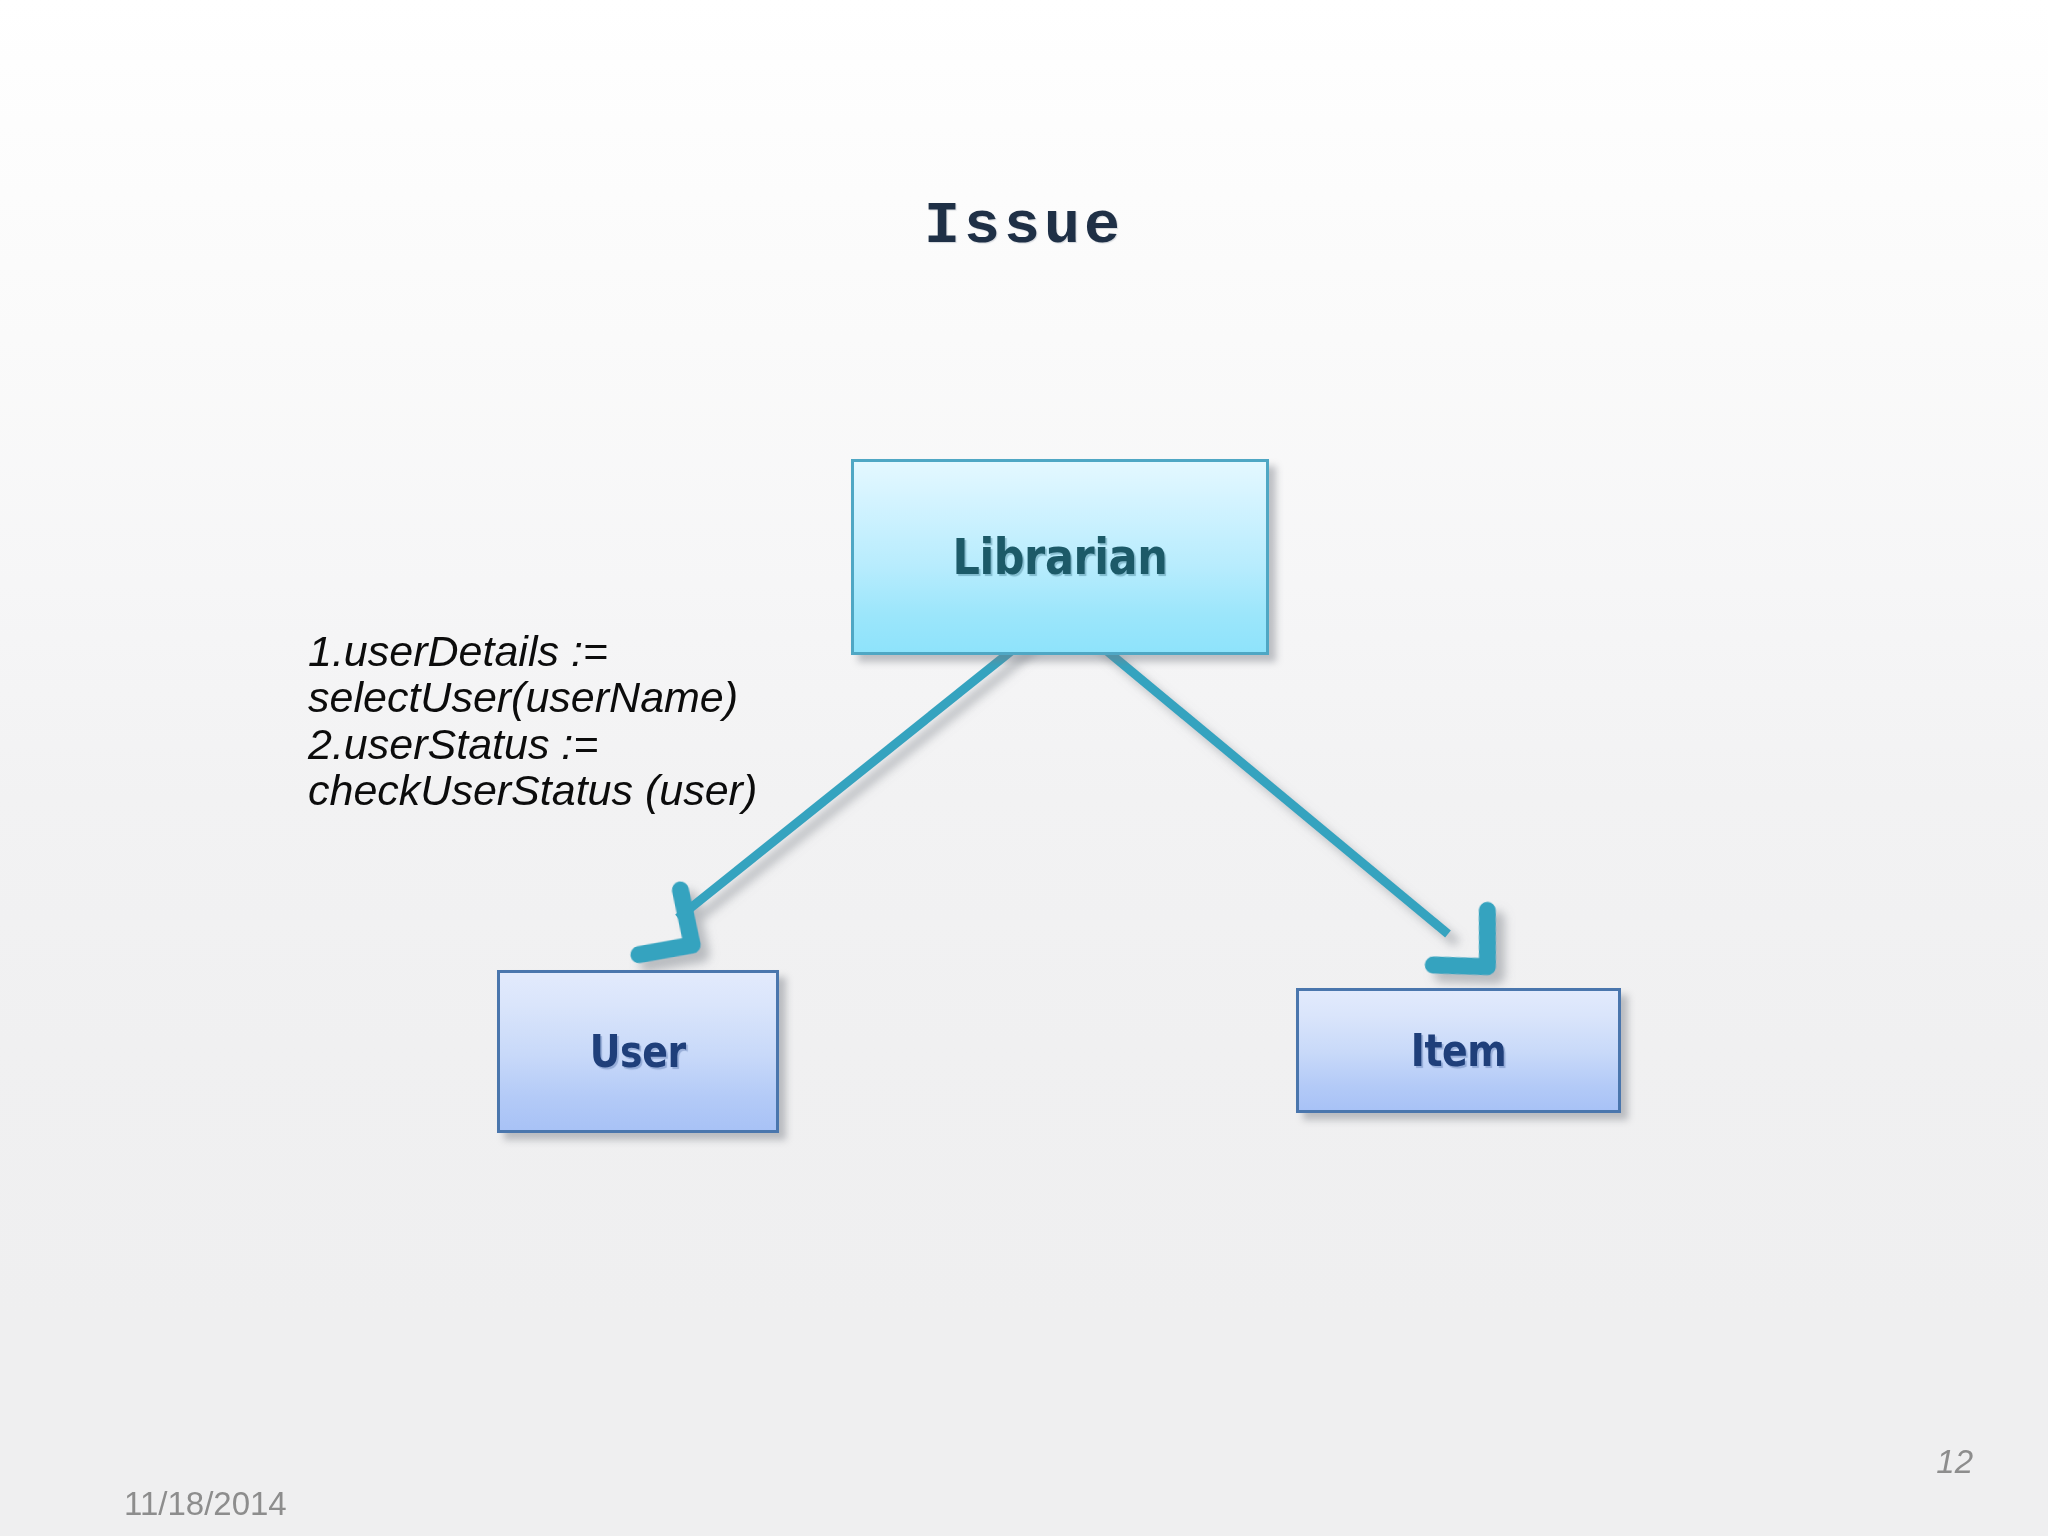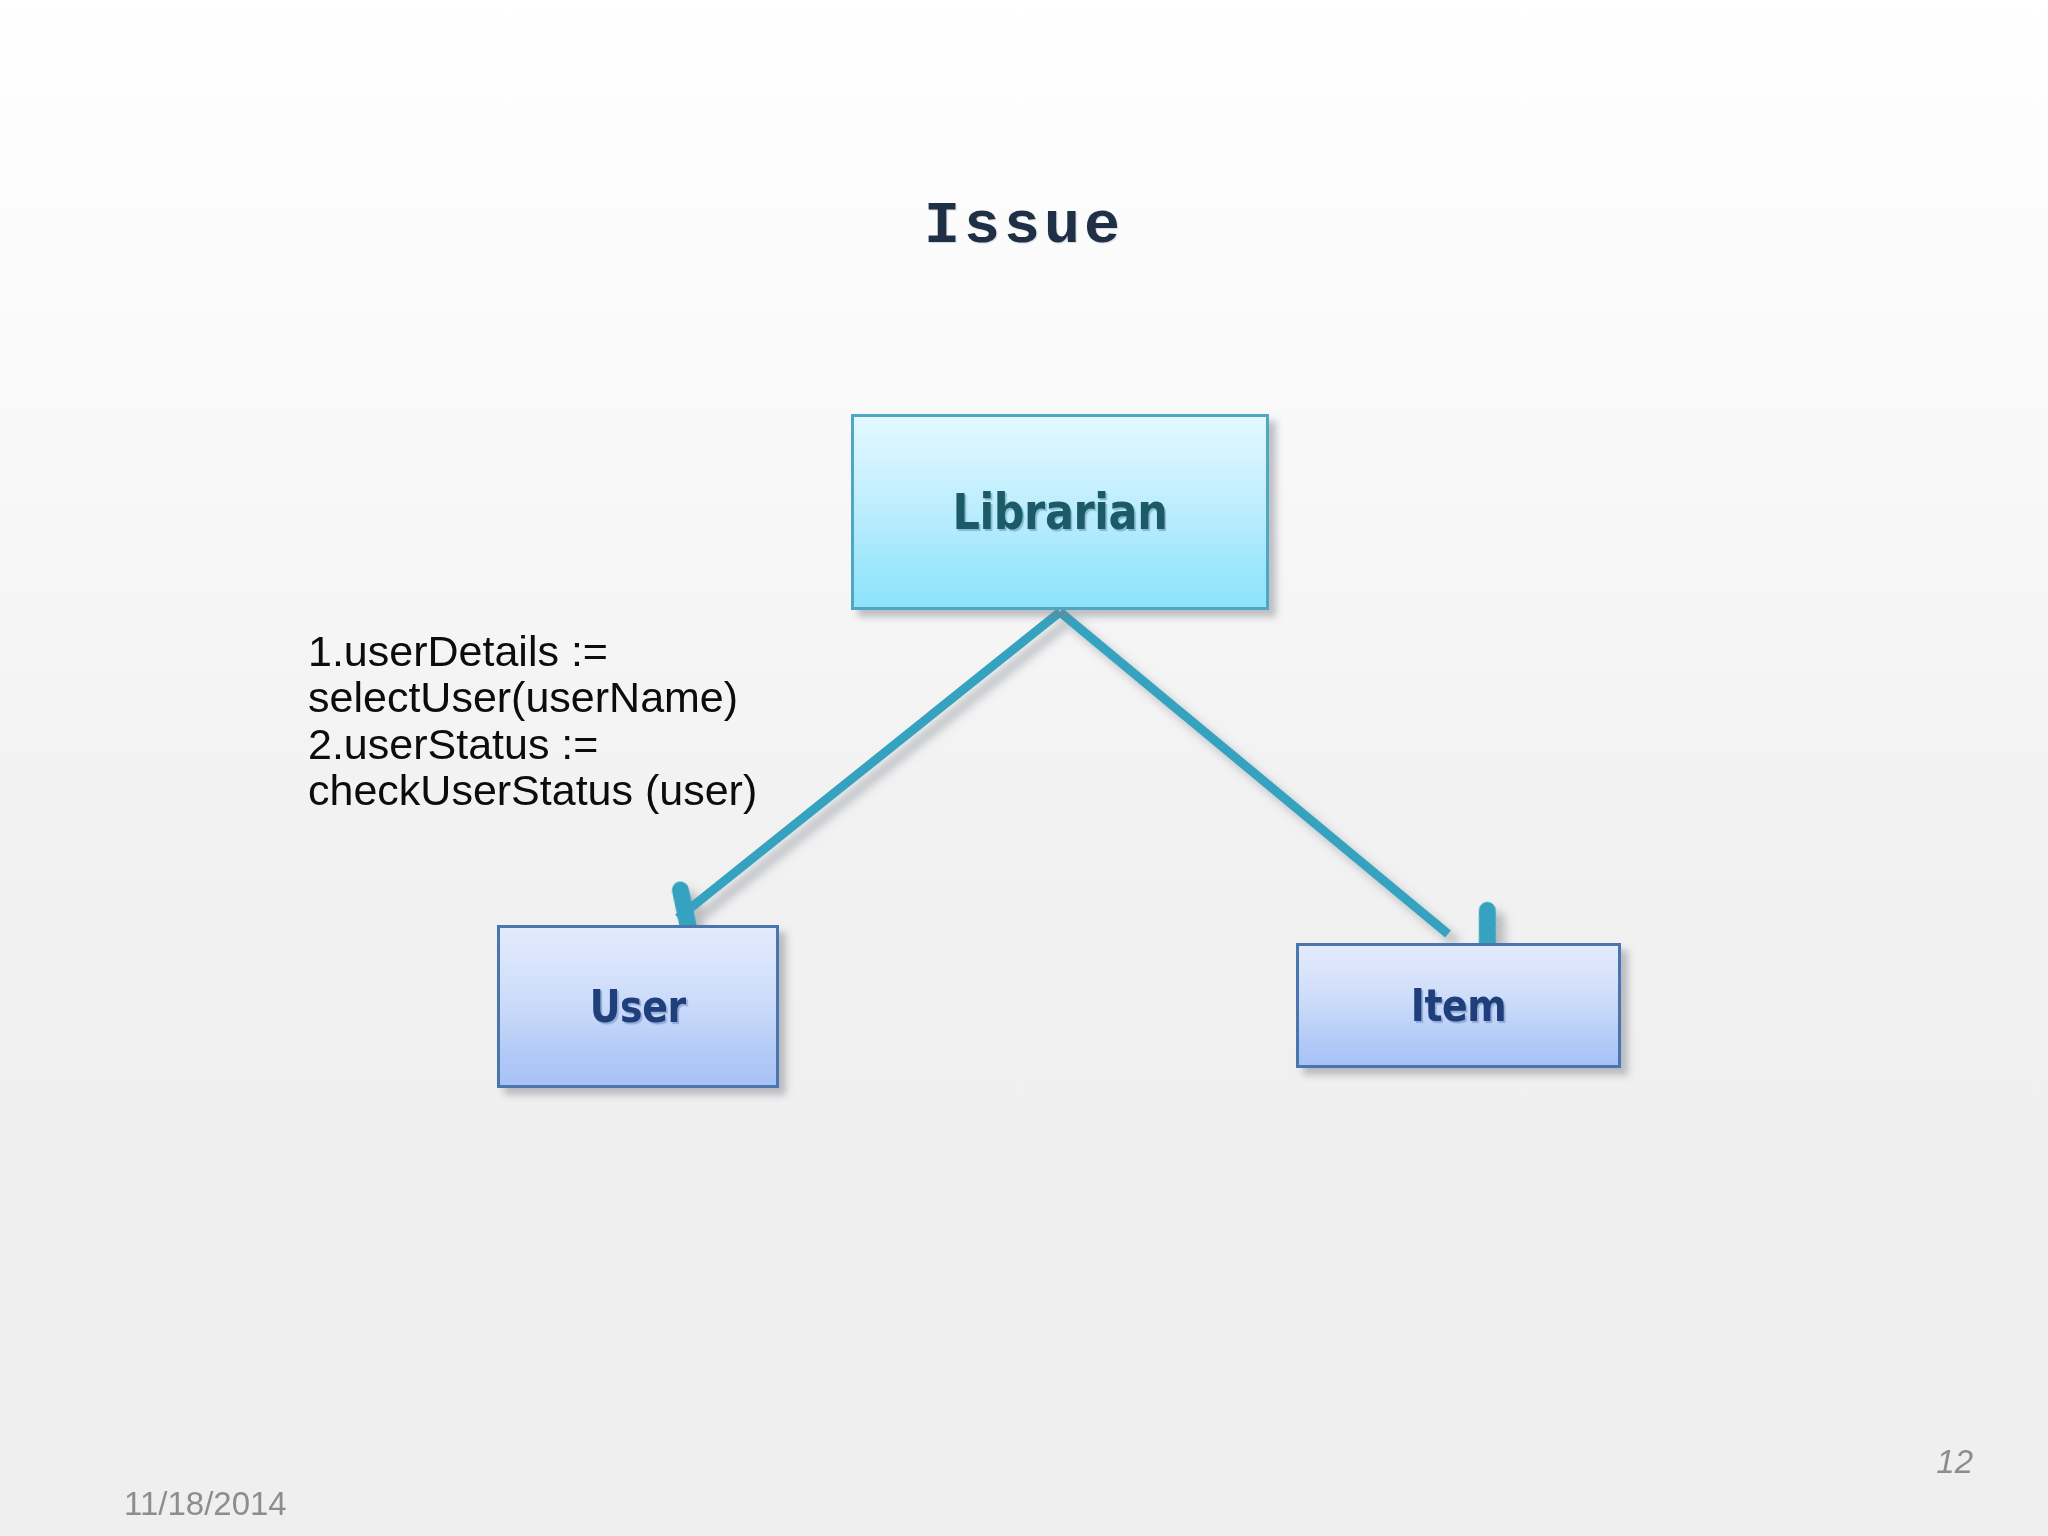--- a/index.html
+++ b/index.html
@@ -57,20 +57,21 @@
     pointer-events: none;
   }
 
   
   .node-box {
     position: absolute;
     box-sizing: border-box;
     display: flex;
     align-items: center;
     justify-content: center;
+    margin-top: 45px;
   }
   .node-label {
     font-family: "DejaVu Sans", sans-serif;
     font-weight: bold;
     letter-spacing: -0.5px;
     transform: scaleX(0.86);
     white-space: nowrap;
   }
 
   
@@ -122,20 +123,21 @@
   }
 
   
   .annot {
     position: absolute;
     font-family: "Liberation Sans", sans-serif;
     font-size: 43px;
     line-height: 1.08;
     color: #0c0c0c;
     white-space: pre-wrap;
+    font-style: italic;
   }
   #annot-left  { left: 308px;  top: 628px; width: 560px; }
   #annot-right { left: 1310px; top: 628px; width: 580px; }
 
   
   #footer-date {
     position: absolute;
     left: 124px;
     top: 1443px;
     font-size: 33px;

